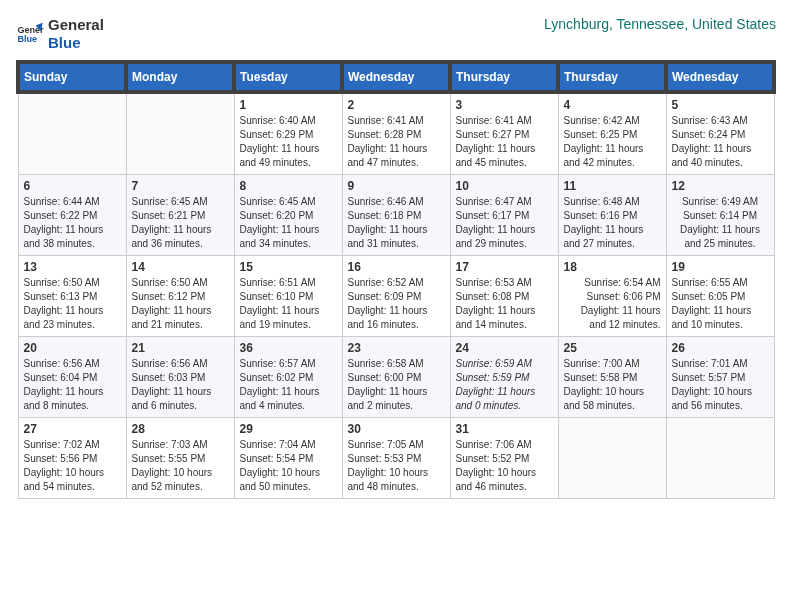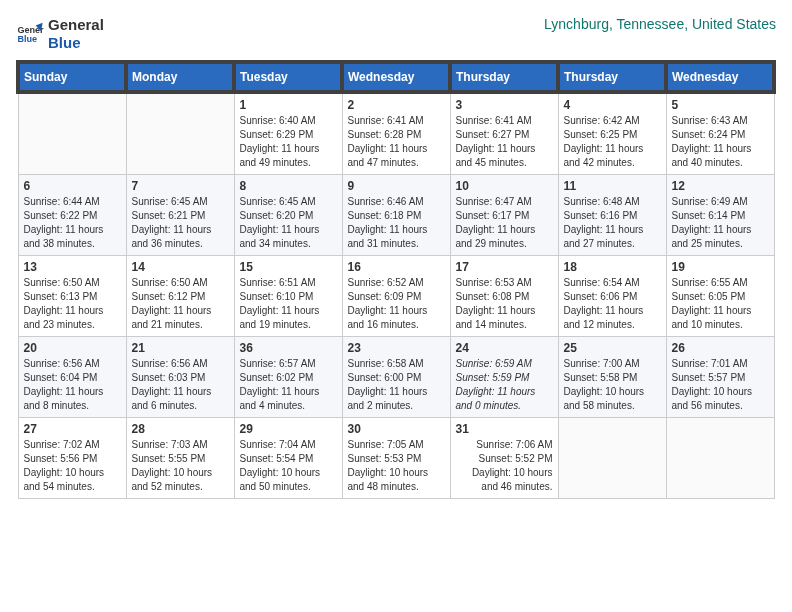--- a/index.html
+++ b/index.html
@@ -177,21 +177,21 @@
 Daylight: 11 hours and 29 minutes.</div>
         </td>
         <td>
           <span class="day-num">11</span>
           <div class="day-info" style="white-space: pre-line;">Sunrise: 6:48 AM
 Sunset: 6:16 PM
 Daylight: 11 hours and 27 minutes.</div>
         </td>
         <td>
           <span class="day-num">12</span>
-          <div class="day-info" style="white-space: pre-line;">Sunrise: 6:49 AM
+          <div class="day-info" style="white-space: pre-line; text-align: center;">Sunrise: 6:49 AM
 Sunset: 6:14 PM
 Daylight: 11 hours and 25 minutes.</div>
         </td>
       </tr>
       <tr>
         <td>
           <span class="day-num">13</span>
           <div class="day-info" style="white-space: pre-line;">Sunrise: 6:50 AM
 Sunset: 6:13 PM
 Daylight: 11 hours and 23 minutes.</div>
@@ -215,21 +215,21 @@
 Daylight: 11 hours and 16 minutes.</div>
         </td>
         <td>
           <span class="day-num">17</span>
           <div class="day-info" style="white-space: pre-line;">Sunrise: 6:53 AM
 Sunset: 6:08 PM
 Daylight: 11 hours and 14 minutes.</div>
         </td>
         <td>
           <span class="day-num">18</span>
-          <div class="day-info" style="white-space: pre-line;">Sunrise: 6:54 AM
+          <div class="day-info" style="white-space: pre-line; text-align: right;">Sunrise: 6:54 AM
 Sunset: 6:06 PM
 Daylight: 11 hours and 12 minutes.</div>
         </td>
         <td>
           <span class="day-num">19</span>
           <div class="day-info" style="white-space: pre-line;">Sunrise: 6:55 AM
 Sunset: 6:05 PM
 Daylight: 11 hours and 10 minutes.</div>
         </td>
       </tr>
@@ -297,21 +297,21 @@
 Daylight: 10 hours and 50 minutes.</div>
         </td>
         <td>
           <span class="day-num">30</span>
           <div class="day-info" style="white-space: pre-line;">Sunrise: 7:05 AM
 Sunset: 5:53 PM
 Daylight: 10 hours and 48 minutes.</div>
         </td>
         <td>
           <span class="day-num">31</span>
-          <div class="day-info" style="white-space: pre-line; text-align: right;">Sunrise: 7:06 AM
+          <div class="day-info" style="white-space: pre-line;">Sunrise: 7:06 AM
 Sunset: 5:52 PM
 Daylight: 10 hours and 46 minutes.</div>
         </td>
         <td class="empty"></td>
         <td class="empty"></td>
       </tr>
     </tbody>
 </table>
 
 </body></html>

